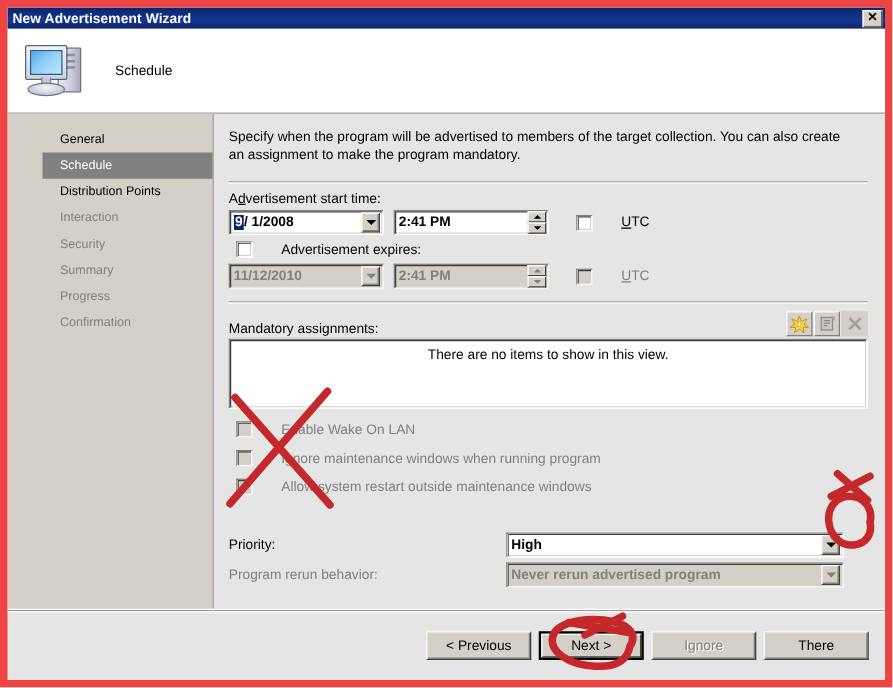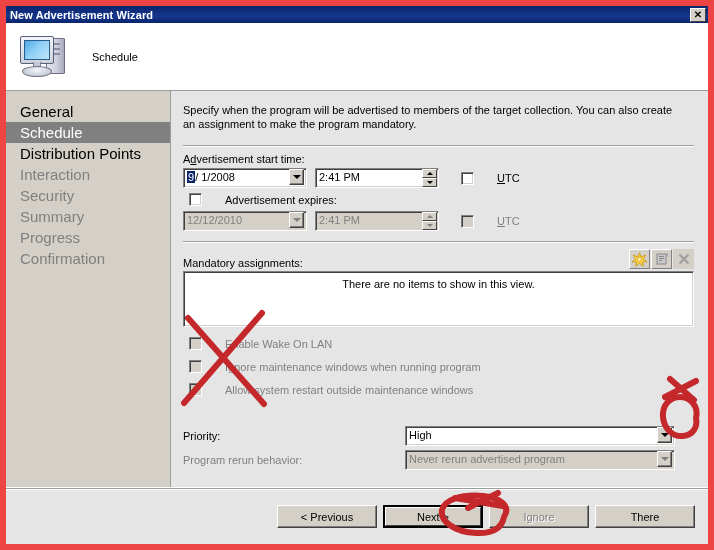--- a/index.html
+++ b/index.html
@@ -137,24 +137,25 @@
     background: #d4d0c8;
     border-right: 1px solid #9d9d9d;
     padding-top: 10px;
     box-sizing: border-box;
     flex-shrink: 0;
   }
   .nav-item {
     height: 21px;
     line-height: 21px;
     padding-left: 14px;
-    font-size: 15px;
+    font-size: 10px;
     color: #000000;
     white-space: nowrap;
     cursor: default;
+    margin-left: 28px;
   }
   .nav-item.dim { color: #808080; }
   .nav-item.selected {
     background: #808080;
     color: #ffffff;
     font-weight: normal;
   }
 
   #content {
     flex: 1;
@@ -176,27 +177,28 @@
     height: 0;
   }
   .field-label {
     font-size: 11px;
     margin-bottom: 3px;
   }
   .row { display: flex; align-items: center; }
   .combo {
     height: 20px;
     display: flex;
-    align-items: flex-start;
+    align-items: center;
     background: #ffffff;
     border: 1px solid;
     border-color: #808080 #ffffff #ffffff #808080;
     box-shadow: inset 1px 1px 0 #404040, inset -1px -1px 0 #d4d0c8;
     box-sizing: border-box;
     padding-left: 3px;
+    font-weight: bold;
   }
   .combo.disabled { background: #d4d0c8; color: #808080; }
   .combo .val {
     flex: 1;
     font-size: 11px;
     white-space: nowrap;
     overflow: hidden;
     line-height: 16px;
   }
   .combo .val .sel {
@@ -318,21 +320,21 @@
     border-bottom: 1px solid #ffffff;
   }
   #btnbar {
     position: absolute;
     right: 13px;
     top: 17px;
     display: flex;
     gap: 6px;
   }
   .btn {
-    width: 100px; height: 23px;
+    width: 84px; height: 23px;
     background: #d4d0c8;
     border: 1px solid;
     border-color: #ffffff #404040 #404040 #ffffff;
     box-shadow: inset -1px -1px 0 #808080, inset 1px 1px 0 #d4d0c8;
     font-family: "Liberation Sans", sans-serif;
     font-size: 11px;
     color: #000;
     display: flex; align-items: center; justify-content: center;
     box-sizing: border-box;
     cursor: default;
@@ -445,21 +447,21 @@
         </div>
       </div>
 
       <div class="row" style="margin-bottom:5px;">
         <div class="cb" style="margin-left:6px;"></div>
         <span class="cb-label">Advertisement expires:</span>
       </div>
 
       <div class="row" style="margin-bottom:10px;">
         <div class="combo disabled" style="width:124px;">
-          <div class="val" style="color:#808080">12/12/2010</div>
+          <div class="val" style="color:#808080">11/12/2010</div>
           <div class="arrow-btn disabled">
               <span class="tri"></span>
             </div>
         </div>
         <div class="combo disabled" style="width:124px; margin-left:8px; padding-right:0;">
           <div class="val" style="color:#808080">2:41 PM</div>
           <div class="spin disabled">
             <div class="half">
                 <span class="t-up"></span>
               </div>

